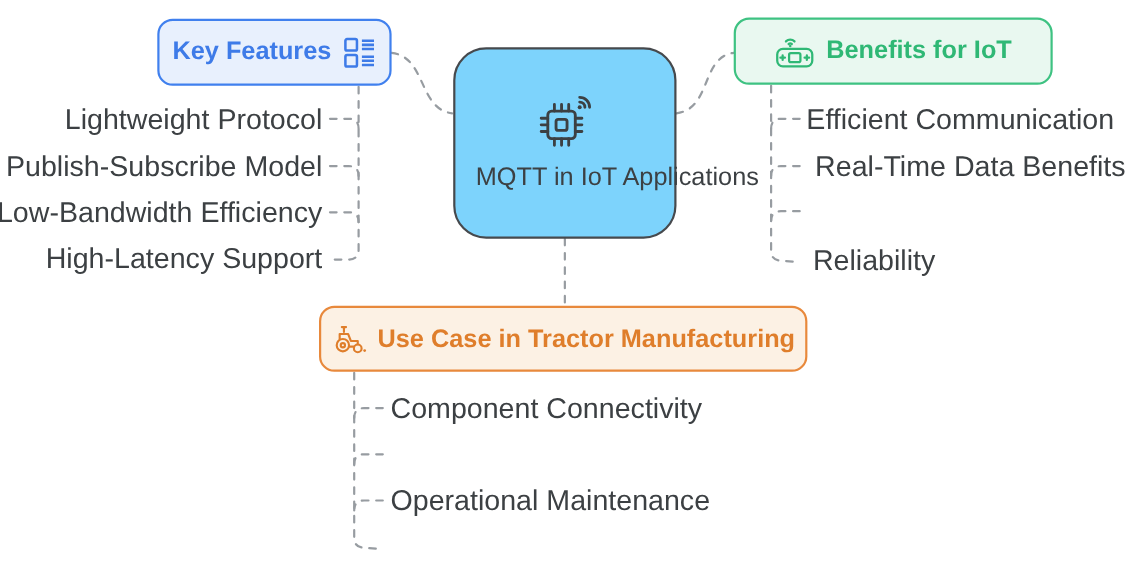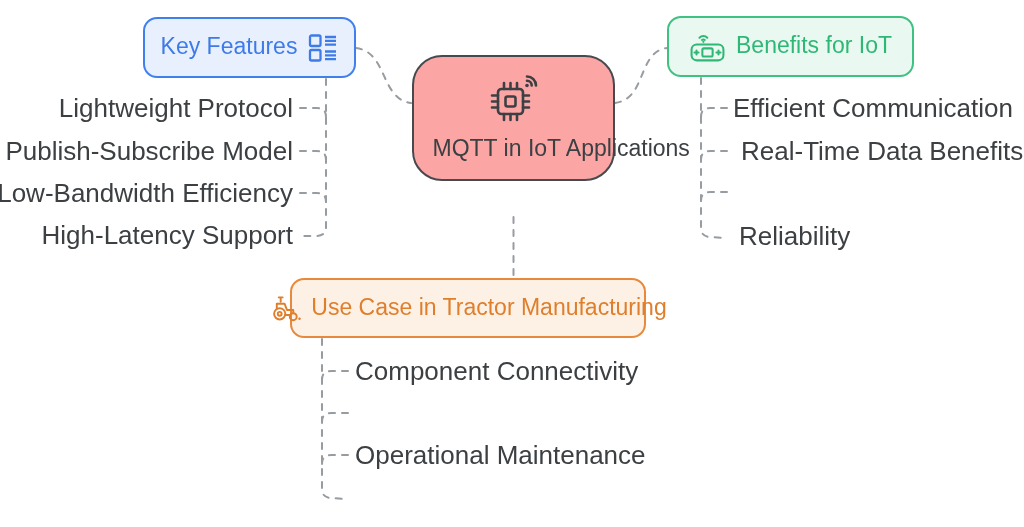--- a/index.html
+++ b/index.html
@@ -29,39 +29,39 @@
     position: absolute;
     z-index: 2;
     display: flex;
     align-items: center;
     justify-content: center;
     border-radius: 14px;
     font-weight: 500;
     font-size: 23px;
     white-space: nowrap;
   }
-  .node .nlabel { position: relative; top: -1px; }
+  .node .nlabel { position: relative; top: -1px; font-weight: bold; }
   .node-blue {
     left: 143px; top: 17px; width: 213px; height: 61px;
     background: #E8F0FD; border: 2.5px solid #4080EE; color: #3E7BE8;
     gap: 11px;
   }
   .node-green {
-    left: 667px; top: 16px; width: 247px; height: 61px;
+    left: 667px; top: 16px; width: 290px; height: 61px;
     background: #E9F8F0; border: 2.5px solid #3EC282; color: #2FB875;
     gap: 10px;
   }
   .node-orange {
-    left: 290px; top: 278px; width: 356px; height: 60px;
+    left: 290px; top: 278px; width: 444px; height: 60px;
     background: #FCF1E4; border: 2.5px solid #E8893C; color: #DF7E2B;
     gap: 9px;
   }
   .node-central {
-    left: 412px; top: 55px; width: 203px; height: 126px;
-    background: #fca5a5; border: 2.5px solid #46494D; color: #3C4043;
+    left: 412px; top: 43px; width: 203px; height: 174px;
+    background: #7dd3fc; border: 2.5px solid #46494D; color: #3C4043;
     border-radius: 30px;
     flex-direction: column;
     gap: 7px;
   }
   .central-label {
     width: 162px;
     text-align: center;
     font-size: 23px;
     line-height: 30px;
     font-weight: 500;

